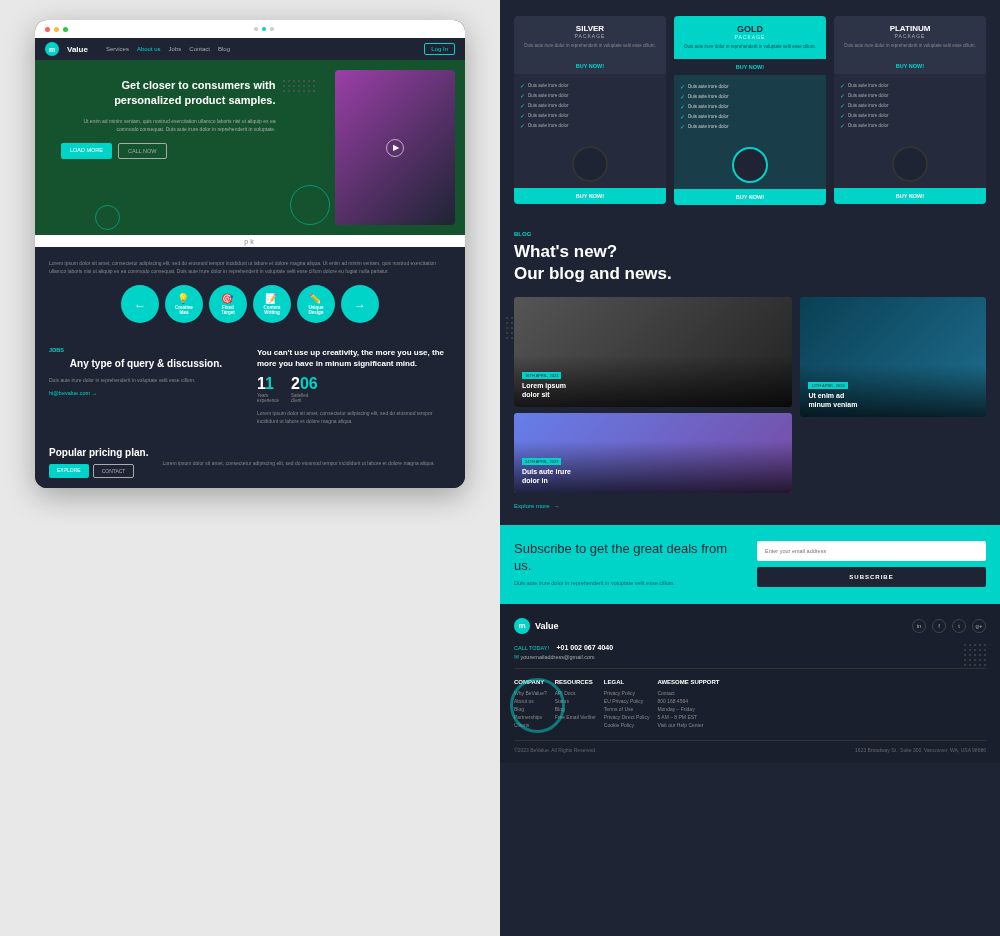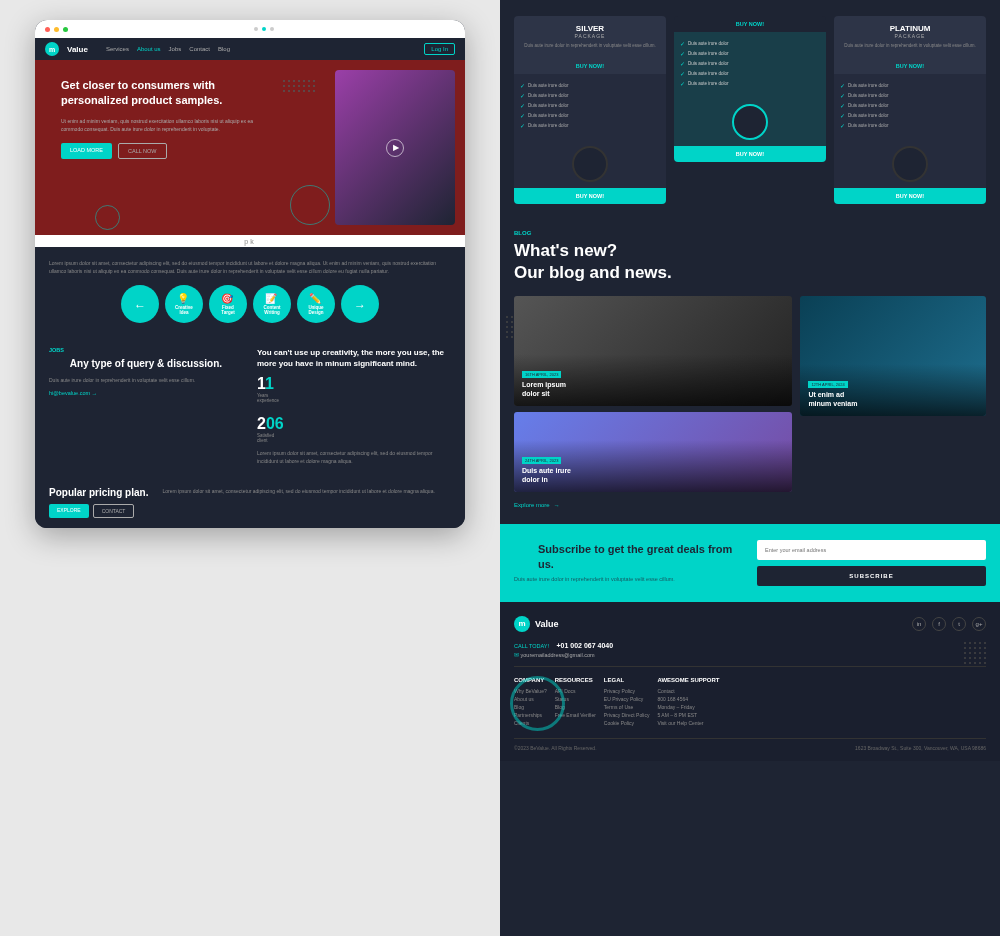--- a/index.html
+++ b/index.html
@@ -91,25 +91,26 @@
       background: transparent;
       border: 1px solid #00d4c8;
       color: #00d4c8;
       font-size: 6px;
       padding: 2px 6px;
       border-radius: 2px;
     }
 
     
     .mockup-hero {
-      background: #7f1d1d;
+      background: #14532d;
       height: 175px;
       position: relative;
       padding: 18px 14px 14px 26px;
       overflow: hidden;
+      text-align: right;
     }
     .hero-text-block { width: 55%; }
     .hero-title { color: #fff; font-size: 11px; font-weight: bold; line-height: 1.4; margin-bottom: 8px; }
     .hero-subtitle { color: #aaa; font-size: 5px; line-height: 1.6; margin-bottom: 10px; }
     .hero-buttons { display: flex; gap: 6px; }
     .btn-load {
       background: #00d4c8;
       color: #fff;
       font-size: 5.5px;
       padding: 4px 9px;
@@ -200,33 +201,33 @@
       display: flex;
       gap: 14px;
     }
     .jobs-left { flex: 1; }
     .jobs-tag { color: #00d4c8; font-size: 5.5px; font-weight: bold; margin-bottom: 4px; }
     .jobs-title { color: #fff; font-size: 10px; font-weight: bold; line-height: 1.3; margin-bottom: 6px; text-align: center; }
     .jobs-desc { color: #888; font-size: 5px; line-height: 1.6; margin-bottom: 6px; }
     .jobs-link { color: #00d4c8; font-size: 5.5px; }
     .jobs-right { flex: 1; }
     .jobs-quote { color: #fff; font-size: 8px; font-weight: bold; line-height: 1.4; margin-bottom: 6px; }
-    .jobs-stats { display: flex; gap: 12px; margin-bottom: 6px; flex-direction: column; }
+    .jobs-stats { display: flex; gap: 12px; margin-bottom: 6px; }
     .stat-num { color: #fff; font-size: 16px; font-weight: bold; }
     .stat-num span { color: #00d4c8; }
     .stat-label { color: #888; font-size: 4.5px; }
     .jobs-extra { color: #888; font-size: 5px; line-height: 1.6; }
 
     
     .pricing-section {
       background: #1e2433;
       padding: 10px 14px;
       display: flex;
       gap: 14px;
-      align-items: flex-start;
+      align-items: center;
     }
     .pricing-left {}
     .pricing-title { color: #fff; font-size: 10px; font-weight: bold; margin-bottom: 4px; }
     .pricing-btns { display: flex; gap: 4px; margin-top: 6px; }
     .btn-pricing {
       background: #00d4c8;
       color: #fff;
       font-size: 5px;
       padding: 3px 8px;
       border-radius: 2px;
@@ -411,21 +412,21 @@
 
     
     .subscribe-section {
       background: #00d4c8;
       padding: 16px 14px;
       display: flex;
       gap: 14px;
       align-items: center;
     }
     .sub-left { flex: 1; }
-    .sub-title { color: #1e2433; font-size: 11px; font-weight: bold; line-height: 1.3; margin-bottom: 4px; margin-left: 24px; }
+    .sub-title { color: #1e2433; font-size: 13px; font-weight: normal; line-height: 1.3; margin-bottom: 4px; }
     .sub-desc { color: rgba(30,36,51,0.7); font-size: 5.5px; line-height: 1.6; }
     .sub-right { flex: 1; display: flex; flex-direction: column; gap: 6px; }
     .sub-input {
       background: #fff;
       border: none;
       padding: 7px 8px;
       font-size: 5.5px;
       color: #888;
       border-radius: 2px;
       width: 100%;
@@ -673,20 +674,25 @@
               <span class="feat-text">Duis aute irure dolor</span>
             </div>
         </div>
         <div class="package-circle-area">
           <div class="price-circle"></div>
         </div>
         <div class="buy-bottom">BUY NOW!</div>
       </div>
 
       <div class="package-card pkg-gold">
+        <div class="package-header">
+          <div class="package-name">GOLD</div>
+          <div class="package-label">PACKAGE</div>
+          <div class="package-desc">Duis aute irure dolor in reprehenderit in voluptate velit esse cillum.</div>
+        </div>
         <div class="buy-btn" style="color:#00d4c8;">BUY NOW!</div>
         <div class="package-features">
           <div class="feature-item">
               <span class="feat-check">✓</span>
               <span class="feat-text">Duis aute irure dolor</span>
             </div>
           <div class="feature-item">
               <span class="feat-check">✓</span>
               <span class="feat-text">Duis aute irure dolor</span>
             </div>

